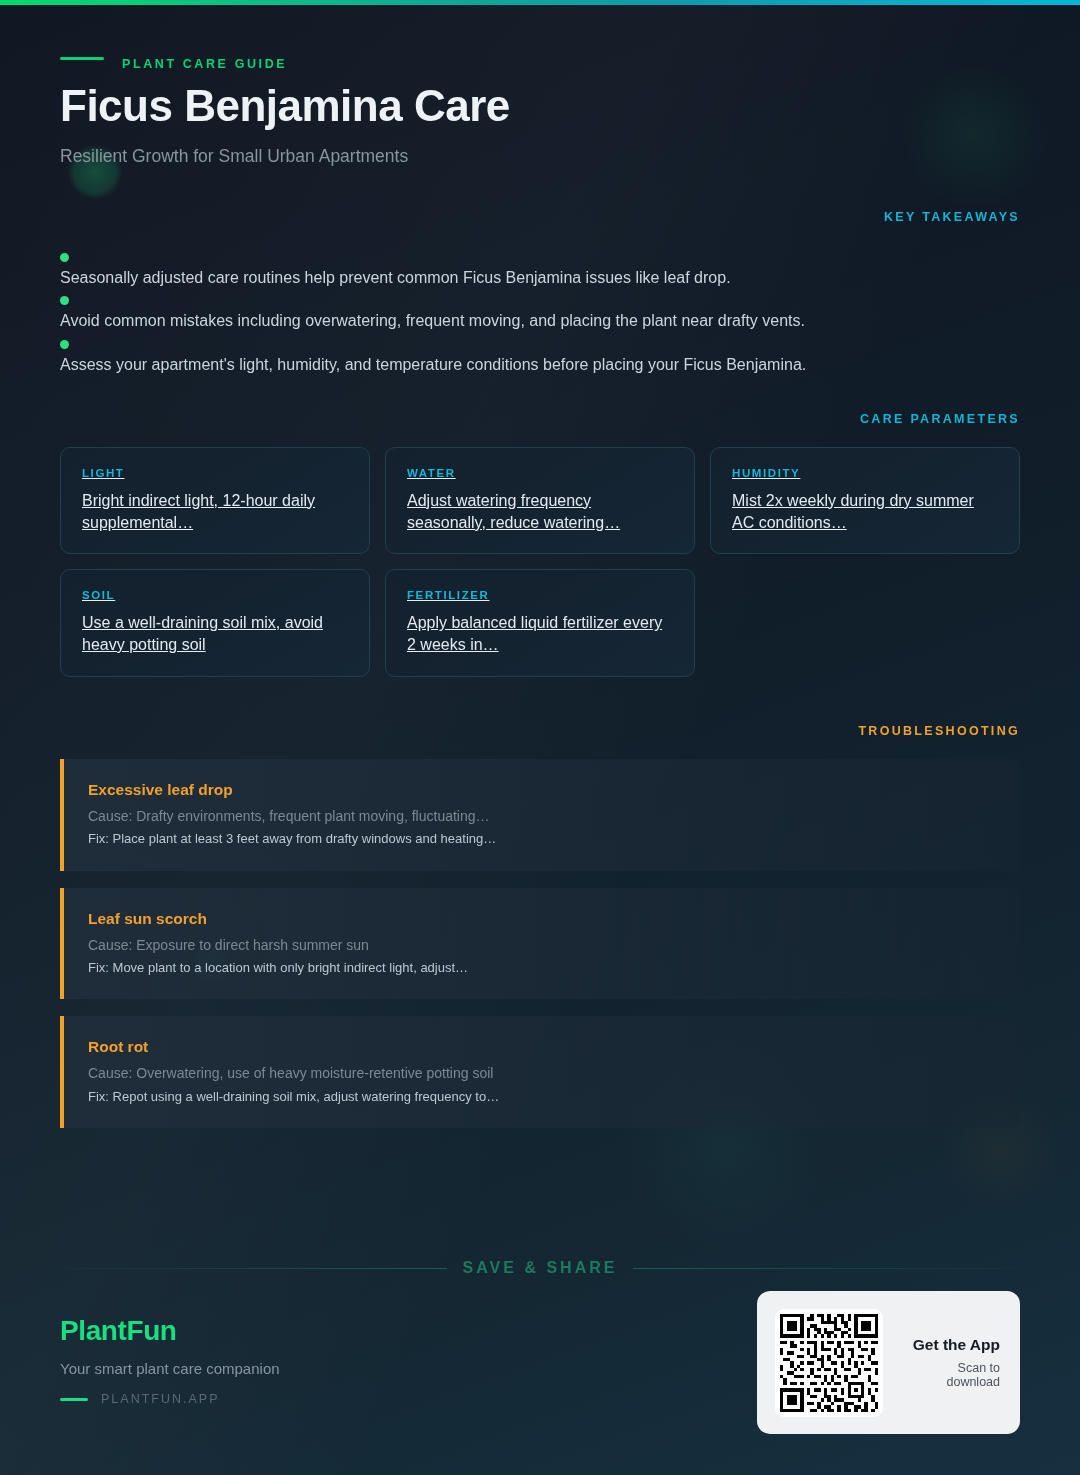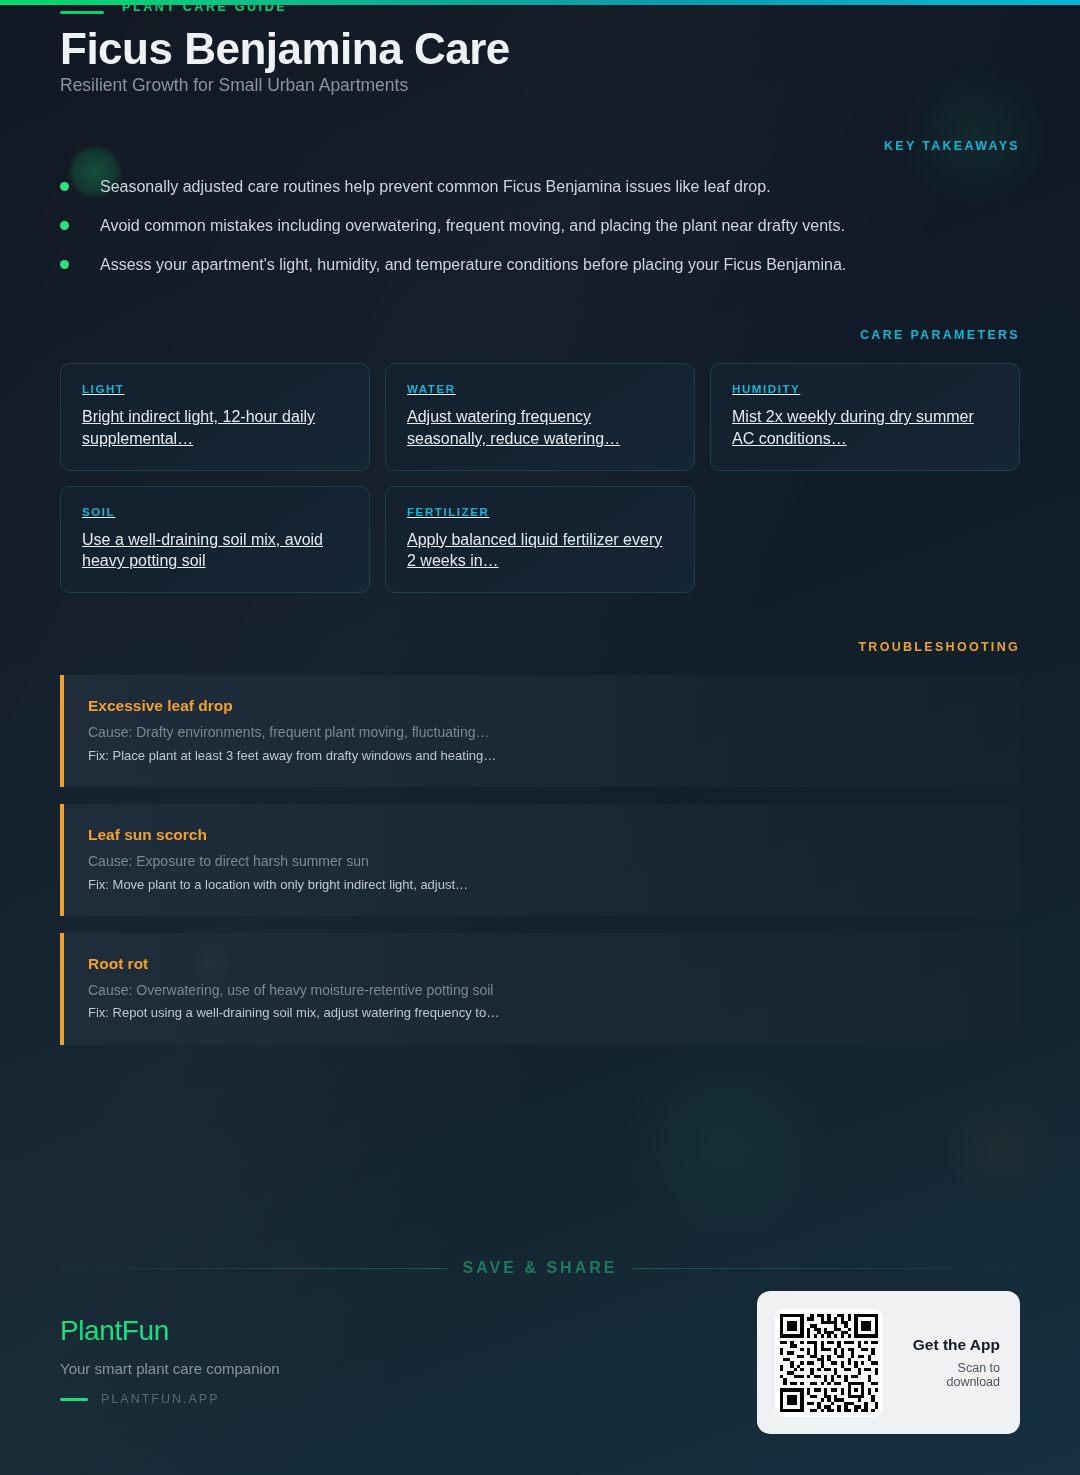--- a/index.html
+++ b/index.html
@@ -55,22 +55,23 @@
 
   .content {
     position: relative;
     z-index: 3;
     padding: 0 60px;
   }
 
   
   .eyebrow {
     display: flex;
-    align-items: flex-end;
+    align-items: flex-start;
     gap: 18px;
+    padding-top: 57px;
   }
   .eyebrow-dash {
     width: 44px;
     height: 3px;
     background: #06d474;
     border-radius: 2px;
   }
   .eyebrow-text {
     font-size: 12.5px;
     font-weight: bold;
@@ -81,21 +82,21 @@
   
   .title {
     margin-top: 12px;
     font-size: 44px;
     font-weight: bold;
     letter-spacing: -0.5px;
     color: #eef2f6;
     line-height: 1.05;
   }
   .subtitle {
-    margin-top: 3px;
+    margin-top: 17px;
     font-size: 17.5px;
     color: #8a949f;
     font-weight: normal;
   }
 
   
   .section-label {
     font-size: 12.5px;
     font-weight: bold;
     letter-spacing: 2.3px;
@@ -104,22 +105,23 @@
   }
   .section-label.amber { color: #f0a32a; }
 
   #takeaways-label { margin-top: 43px; }
 
   
   .takeaways { margin-top: 22px; }
   .takeaway {
     display: flex;
     align-items: flex-start;
-    gap: 31px;
+    gap: 4px;
     min-height: 39px;
+    flex-direction: column;
   }
   .takeaway-dot {
     width: 9px; height: 9px;
     border-radius: 50%;
     background: #2ee07f;
     flex: none;
     margin-top: 7px;
   }
   .takeaway-text {
     font-size: 16px;
@@ -212,21 +214,21 @@
   }
 
   .footer {
     position: absolute;
     left: 60px;
     top: 1315px;
     z-index: 4;
   }
   .brand {
     font-size: 28px;
-    font-weight: normal;
+    font-weight: bold;
     color: #19e07f;
     letter-spacing: -0.4px;
   }
   .brand-tag {
     margin-top: 13px;
     font-size: 15px;
     color: #8a949f;
   }
   .brand-url-row {
     margin-top: 15px;

